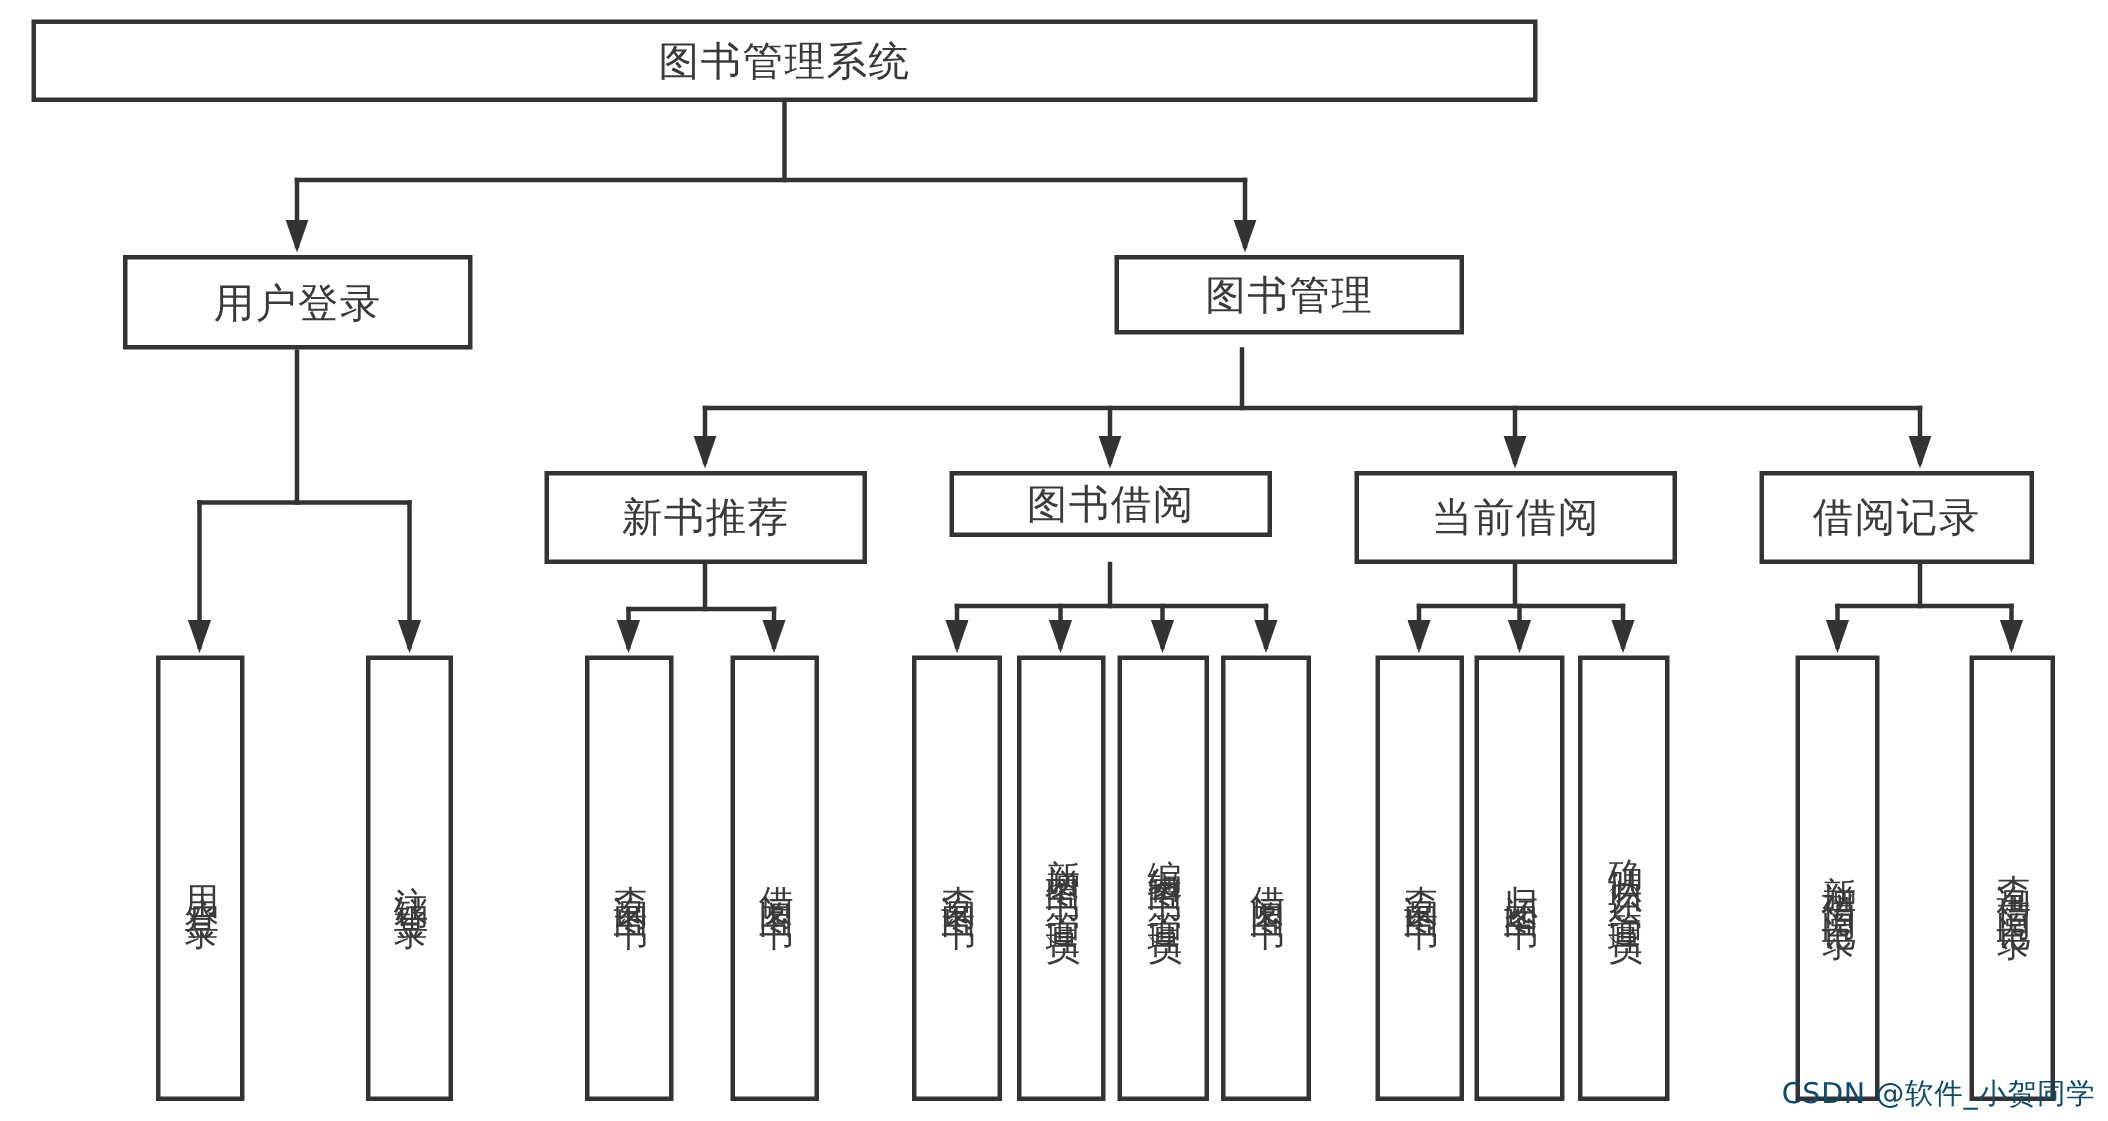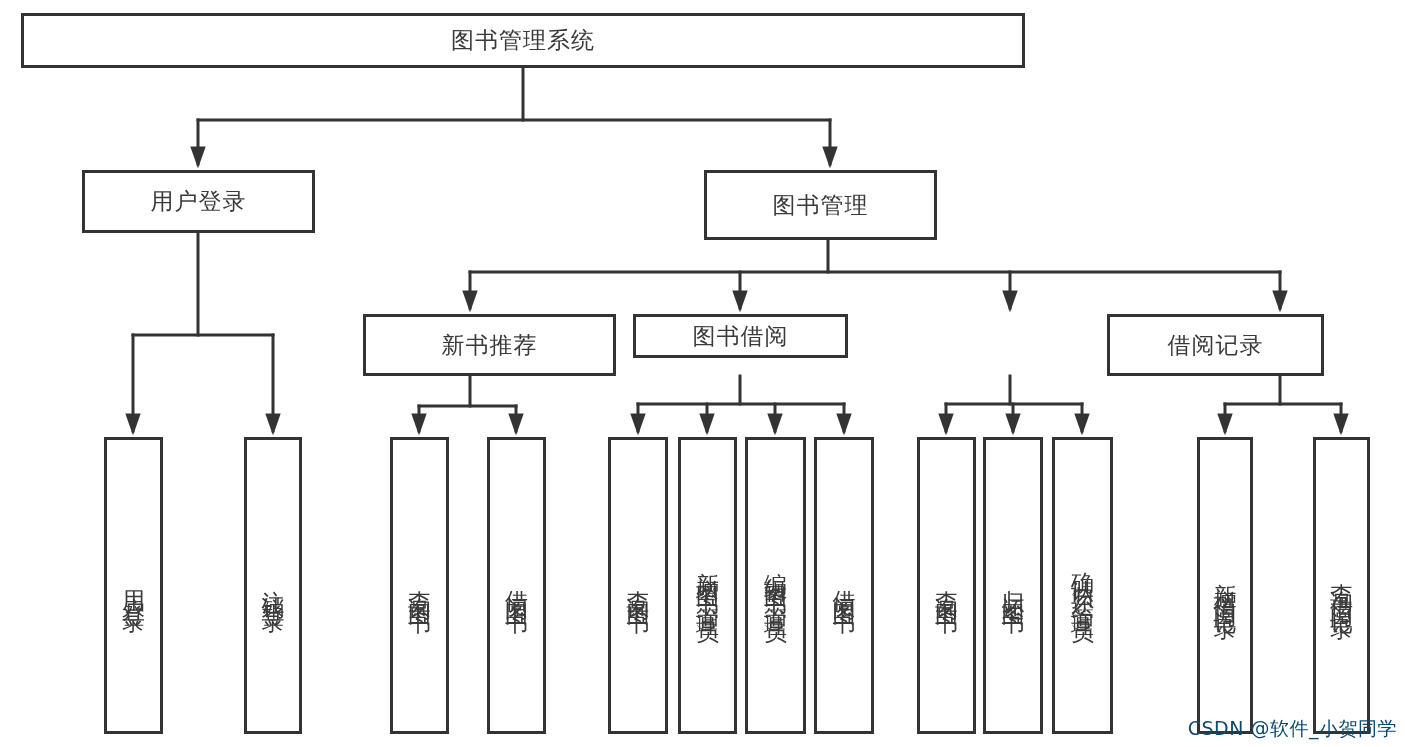--- a/index.html
+++ b/index.html
@@ -8,21 +8,21 @@
     background:#ffffff; overflow:hidden;
     font-family:"DejaVu Sans","Liberation Sans",sans-serif;
   }
   svg.connectors { position:absolute; left:0; top:0; z-index:1; }
   .box {
     position:absolute; box-sizing:border-box; z-index:2;
     border:3px solid #333333; background:#ffffff;
     display:flex; align-items:center; justify-content:center;
     color:#3a3a3a;
   }
-  .hlabel { font-size:23px; letter-spacing:1px; white-space:nowrap; }
+  .hlabel { font-size:27px; letter-spacing:1px; white-space:nowrap; }
   .vlabel {
     writing-mode:vertical-rl; text-orientation:mixed;
     font-size:23px; letter-spacing:7px; line-height:1; white-space:nowrap;
   }
   .watermark {
     position:absolute; top:716px; right:8px; z-index:3;
     font-size:19px; letter-spacing:0.5px; color:#0c4a6e; white-space:nowrap;
   }
 </style>
 </head>
@@ -94,31 +94,34 @@
     </g>
   </svg>
 
   <div class="box" style="left:21px;top:13px;width:1004px;height:55px">
     <span class="hlabel">图书管理系统</span>
   </div>
 
   <div class="box" style="left:82px;top:170px;width:233px;height:63px">
     <span class="hlabel">用户登录</span>
   </div>
-  <div class="box" style="left:704px;top:170px;width:233px;height:70px">
+  <div class="box" style="left:743px;top:170px;width:233px;height:53px">
     <span class="hlabel">图书管理</span>
   </div>
 
-  <div class="box" style="left:363px;top:314px;width:253px;height:62px">
+  <div class="box" style="left:363px;top:314px;width:215px;height:62px">
     <span class="hlabel">新书推荐</span>
   </div>
   <div class="box" style="left:633px;top:314px;width:215px;height:44px">
     <span class="hlabel">图书借阅</span>
   </div>
-  <div class="box" style="left:1107px;top:314px;width:217px;height:62px">
+  <div class="box" style="left:903px;top:314px;width:215px;height:62px">
+    <span class="hlabel">当前借阅</span>
+  </div>
+  <div class="box" style="left:1173px;top:314px;width:183px;height:62px">
     <span class="hlabel">借阅记录</span>
   </div>
 
   <div class="box" style="left:104px;top:437px;width:59px;height:297px">
     <span class="vlabel">用户登录</span>
   </div>
   <div class="box" style="left:244px;top:437px;width:58px;height:297px">
     <span class="vlabel">注销登录</span>
   </div>
 

